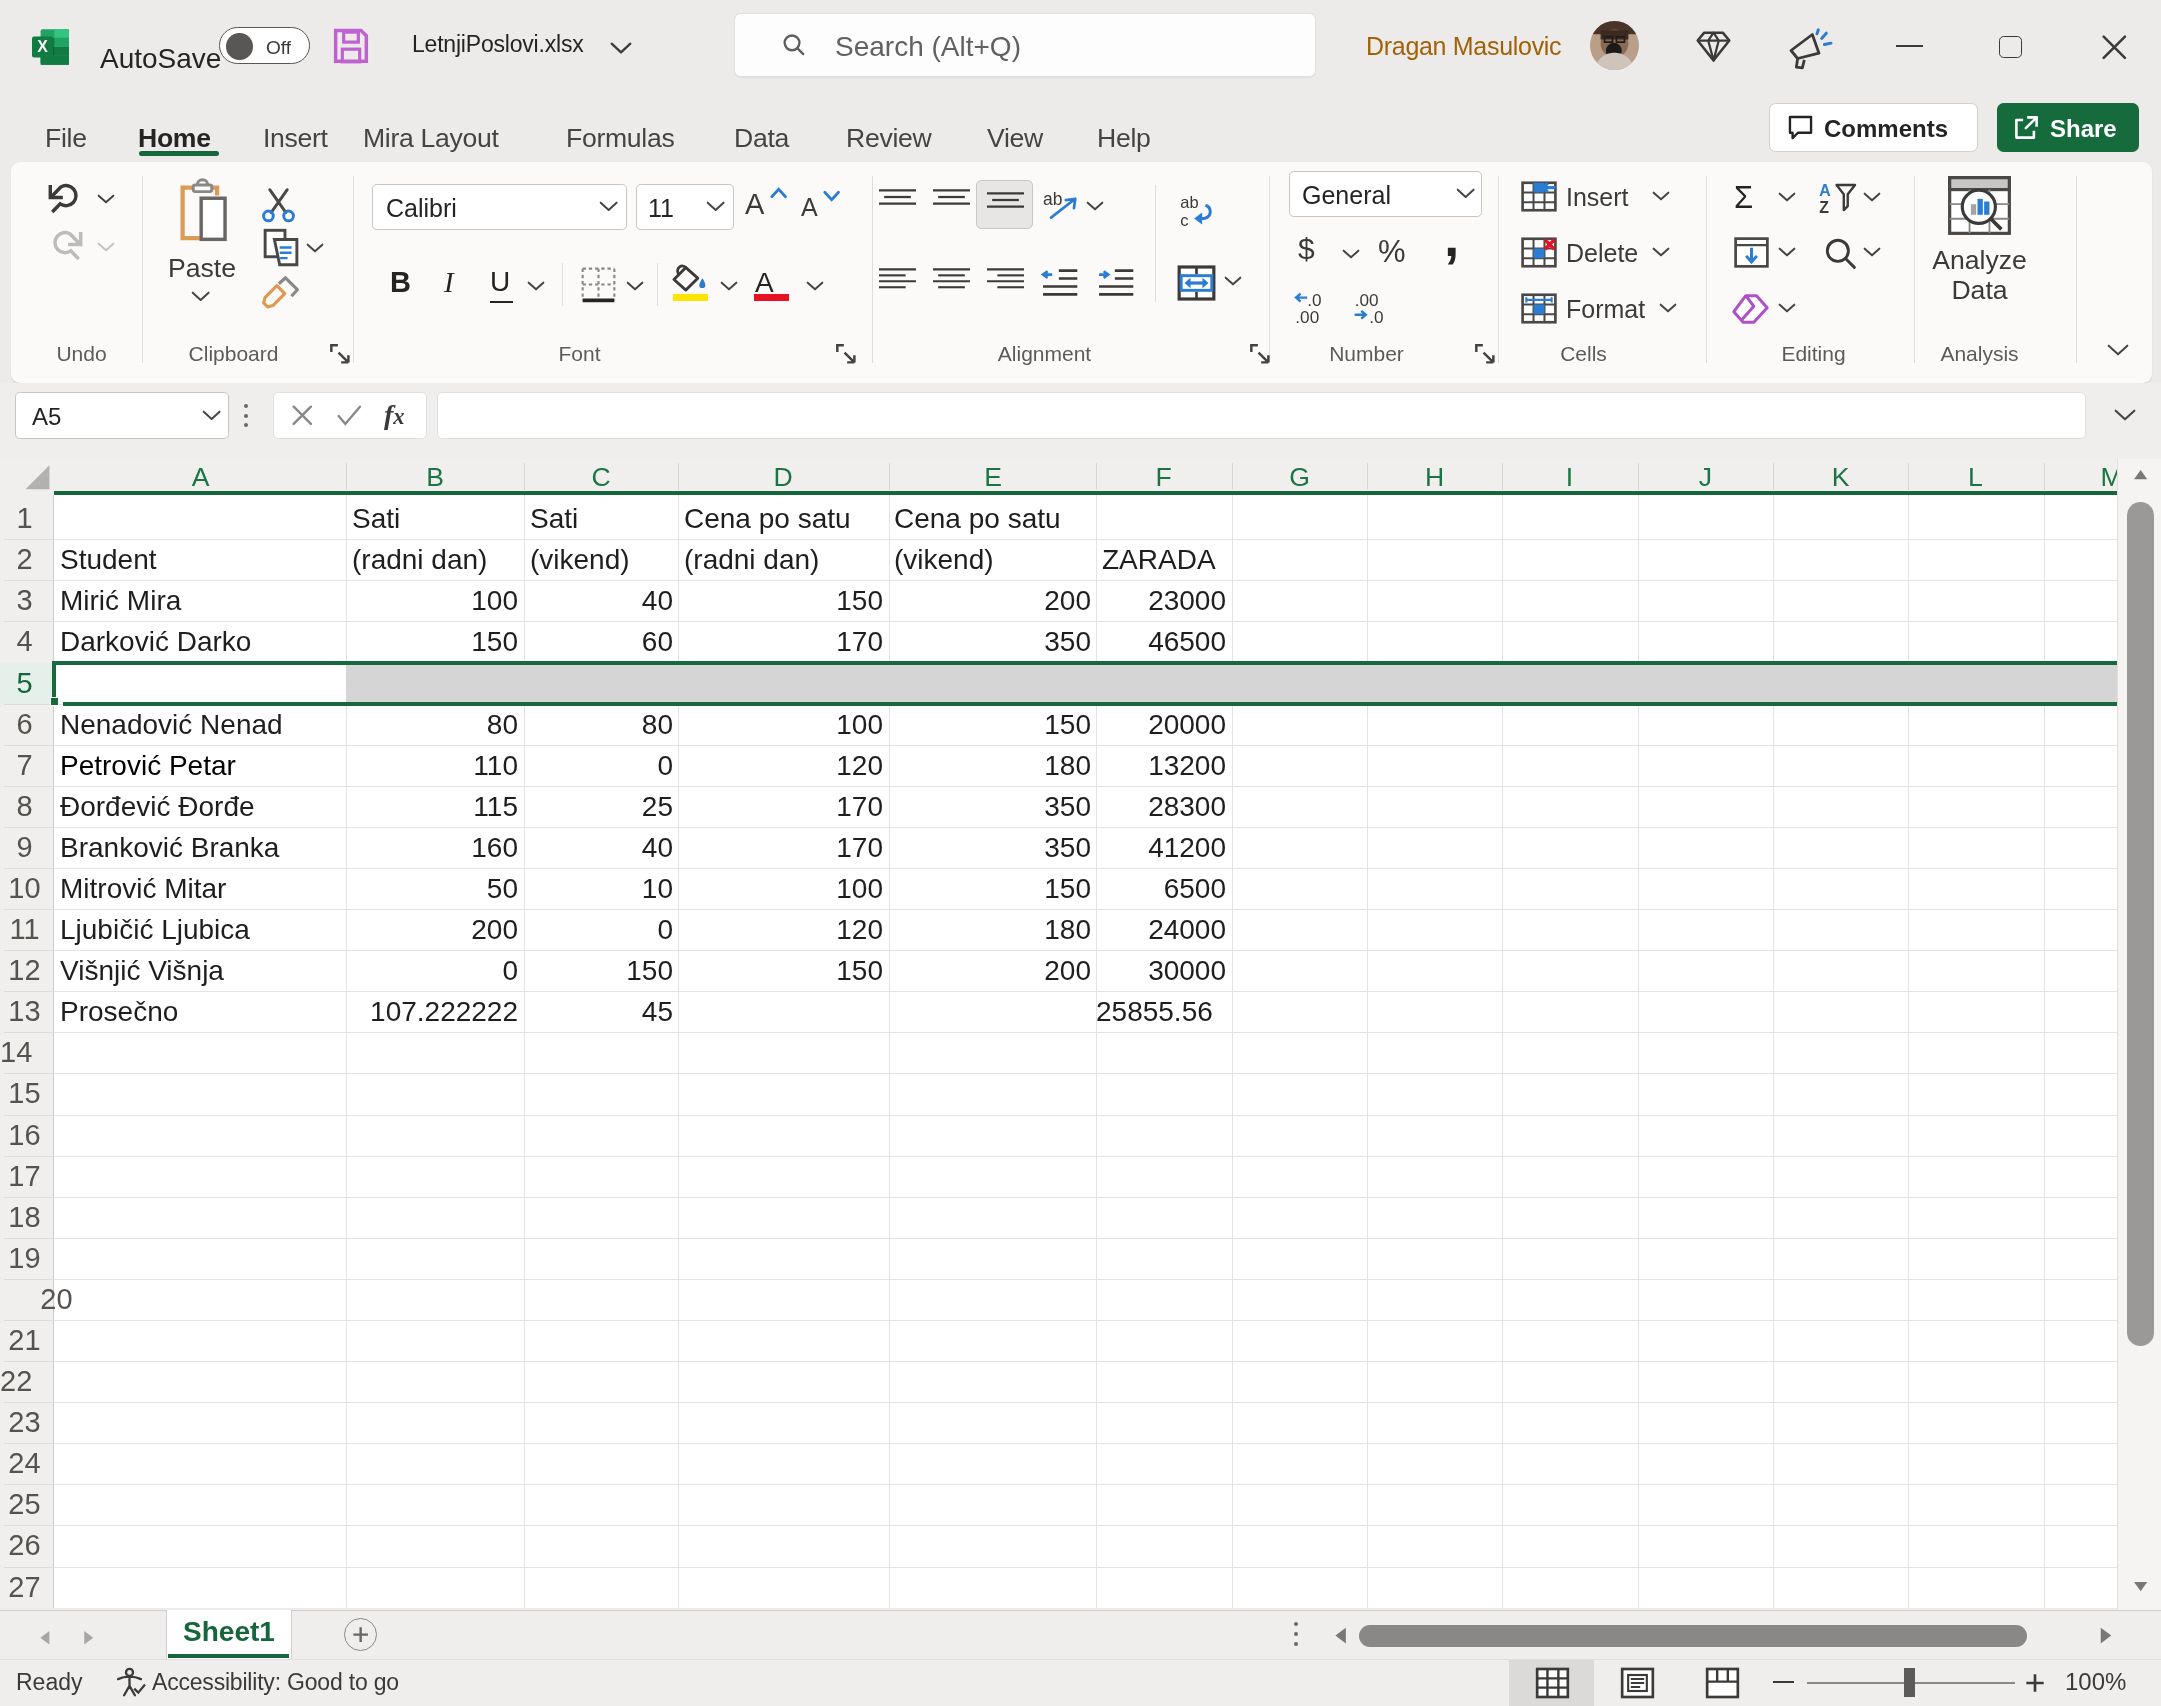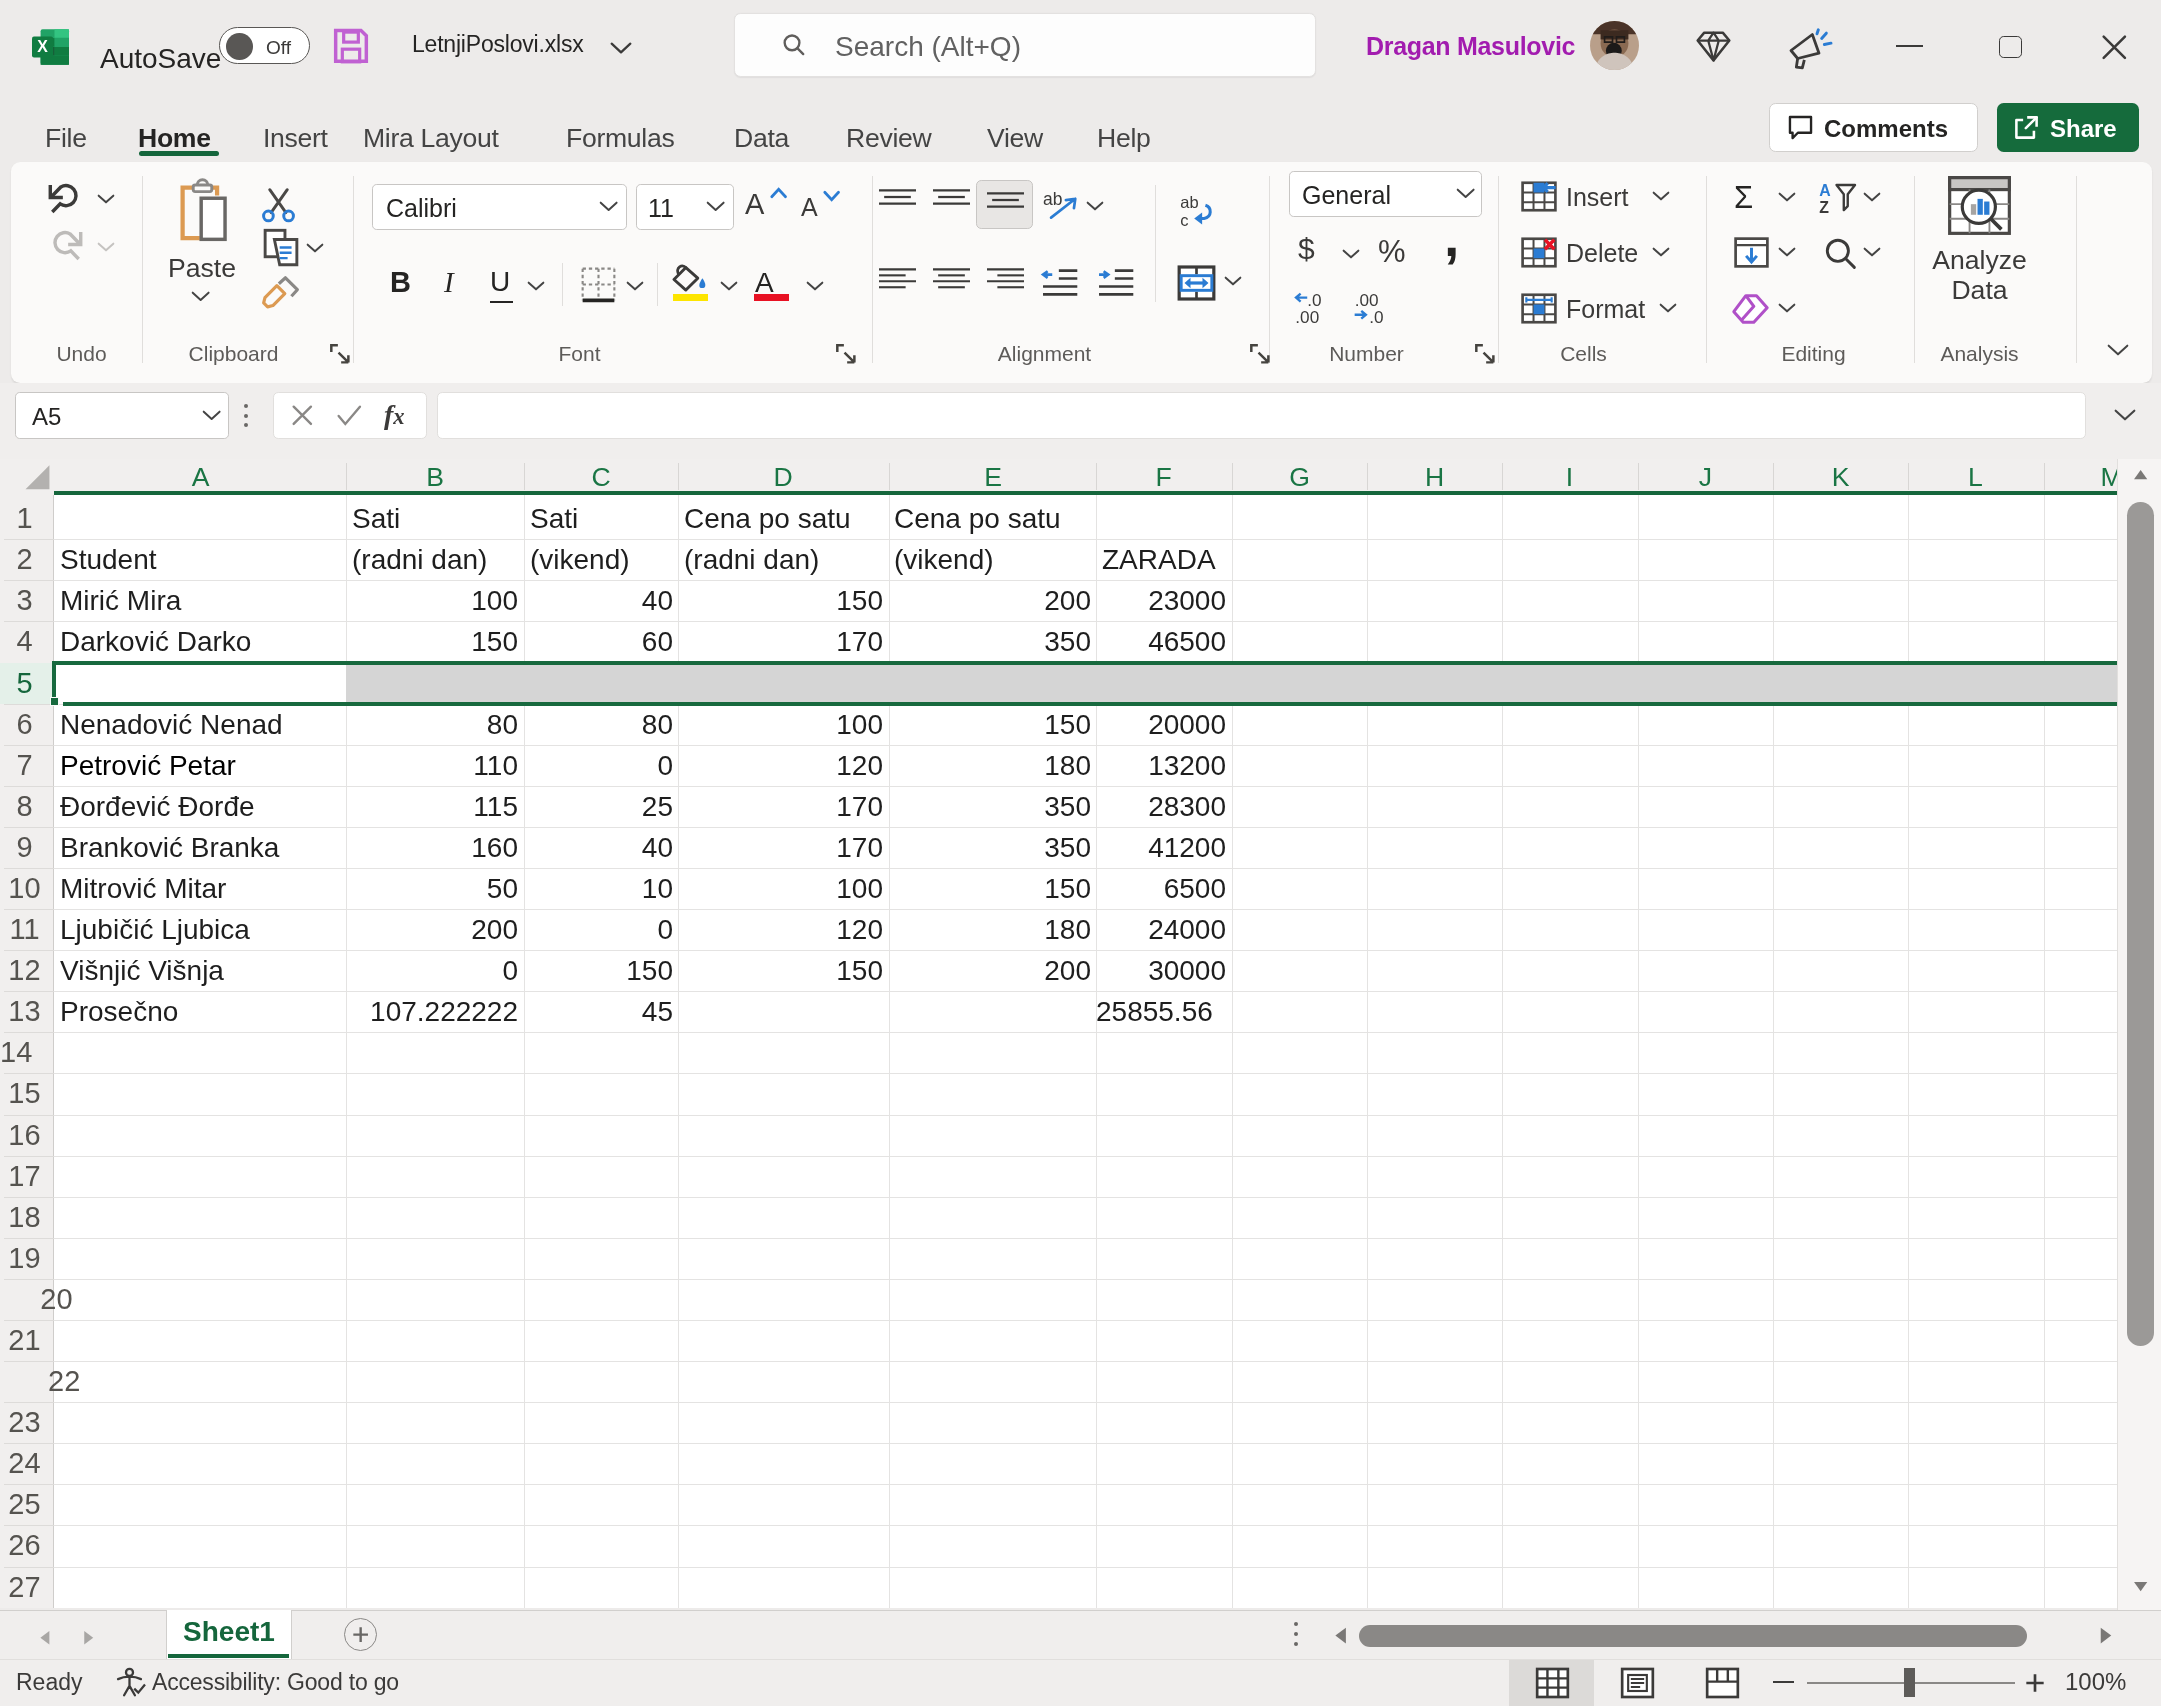--- a/index.html
+++ b/index.html
@@ -32,21 +32,21 @@
 <div class="tx" style="left:412px;top:31px;font-size:23px;color:#252423;letter-spacing:-0.2px;">LetnjiPoslovi.xlsx</div>
 <svg class="abs" style="left:611px;top:43px" width="20" height="10" viewBox="0 0 30 15">
     <path d="M1 1 L15 14 L29 1" fill="none" stroke="#3b3a39" stroke-width="3.4" stroke-linecap="round" stroke-linejoin="round"></path>
   </svg>
 <div class="abs" style="left:734px;top:13.3px;width:582px;height:64px;background:#fdfdfd;border:1px solid #e3e1e0;border-radius:6.6px;box-shadow:0 0.7px 1.3px rgba(0,0,0,.06);"></div>
 <svg class="abs" style="left:782px;top:33px" width="24" height="25" viewBox="0 0 18 19">
 <circle cx="7.5" cy="7.5" r="5.6" fill="none" stroke="#605e5c" stroke-width="1.8"></circle>
 <line x1="11.5" y1="11.5" x2="16" y2="16" stroke="#605e5c" stroke-width="1.8" stroke-linecap="round"></line>
 </svg>
 <div class="tx" style="left:835px;top:31px;font-size:28px;color:#616161;">Search (Alt+Q)</div>
-<div class="tx" style="left:1366px;top:32px;font-size:25px;color:#a21caf;letter-spacing:-0.3px;font-weight:bold;">Dragan Masulovic</div>
+<div class="tx" style="left:1366px;top:32px;font-size:25px;color:#a16207;letter-spacing:-0.3px;">Dragan Masulovic</div>
 <svg class="abs" style="left:1590px;top:20.6px" width="49" height="49" viewBox="0 0 74 74">
 <defs>
       <clipPath id="avc">
         <circle cx="37" cy="37" r="37"></circle>
       </clipPath>
     </defs>
 <g clip-path="url(#avc)">
 <rect width="74" height="74" fill="#b99f8a"></rect>
 <rect x="0" y="0" width="74" height="20" fill="#4a3328"></rect>
 <circle cx="37" cy="34" r="21" fill="#8a6a52"></circle>
@@ -463,21 +463,21 @@
 <div class="tx" style="left:0px;top:1156px;font-size:29px;color:#55534f;width:49px;text-align:center;line-height:41px;">17</div>
 <div class="abs" style="left:4px;top:1156px;width:50px;height:0.9px;background:#dddbd9;"></div>
 <div class="tx" style="left:0px;top:1197px;font-size:29px;color:#55534f;width:49px;text-align:center;line-height:41px;">18</div>
 <div class="abs" style="left:4px;top:1197px;width:50px;height:0.9px;background:#dddbd9;"></div>
 <div class="tx" style="left:0px;top:1238px;font-size:29px;color:#55534f;width:49px;text-align:center;line-height:41px;">19</div>
 <div class="abs" style="left:4px;top:1238px;width:50px;height:0.9px;background:#dddbd9;"></div>
 <div class="tx" style="left:0px;top:1279px;font-size:29px;color:#55534f;width:49px;text-align:center;line-height:41px;margin-left:32px;">20</div>
 <div class="abs" style="left:4px;top:1279px;width:50px;height:0.9px;background:#dddbd9;"></div>
 <div class="tx" style="left:0px;top:1320px;font-size:29px;color:#55534f;width:49px;text-align:center;line-height:41px;">21</div>
 <div class="abs" style="left:4px;top:1320px;width:50px;height:0.9px;background:#dddbd9;"></div>
-<div class="tx" style="left:0px;top:1361px;font-size:29px;color:#55534f;width:49px;line-height:41px;padding-left:48px;">22</div>
+<div class="tx" style="left:0px;top:1361px;font-size:29px;color:#55534f;width:49px;line-height:41px;">22</div>
 <div class="abs" style="left:4px;top:1361px;width:50px;height:0.9px;background:#dddbd9;"></div>
 <div class="tx" style="left:0px;top:1402px;font-size:29px;color:#55534f;width:49px;text-align:center;line-height:41px;">23</div>
 <div class="abs" style="left:4px;top:1402px;width:50px;height:0.9px;background:#dddbd9;"></div>
 <div class="tx" style="left:0px;top:1443px;font-size:29px;color:#55534f;width:49px;text-align:center;line-height:41px;">24</div>
 <div class="abs" style="left:4px;top:1443px;width:50px;height:0.9px;background:#dddbd9;"></div>
 <div class="tx" style="left:0px;top:1484px;font-size:29px;color:#55534f;width:49px;text-align:center;line-height:41px;">25</div>
 <div class="abs" style="left:4px;top:1484px;width:50px;height:0.9px;background:#dddbd9;"></div>
 <div class="tx" style="left:0px;top:1525px;font-size:29px;color:#55534f;width:49px;text-align:center;line-height:41px;">26</div>
 <div class="abs" style="left:4px;top:1525px;width:50px;height:0.9px;background:#dddbd9;"></div>
 <div class="tx" style="left:0px;top:1567px;font-size:29px;color:#55534f;width:49px;text-align:center;line-height:41px;">27</div>

